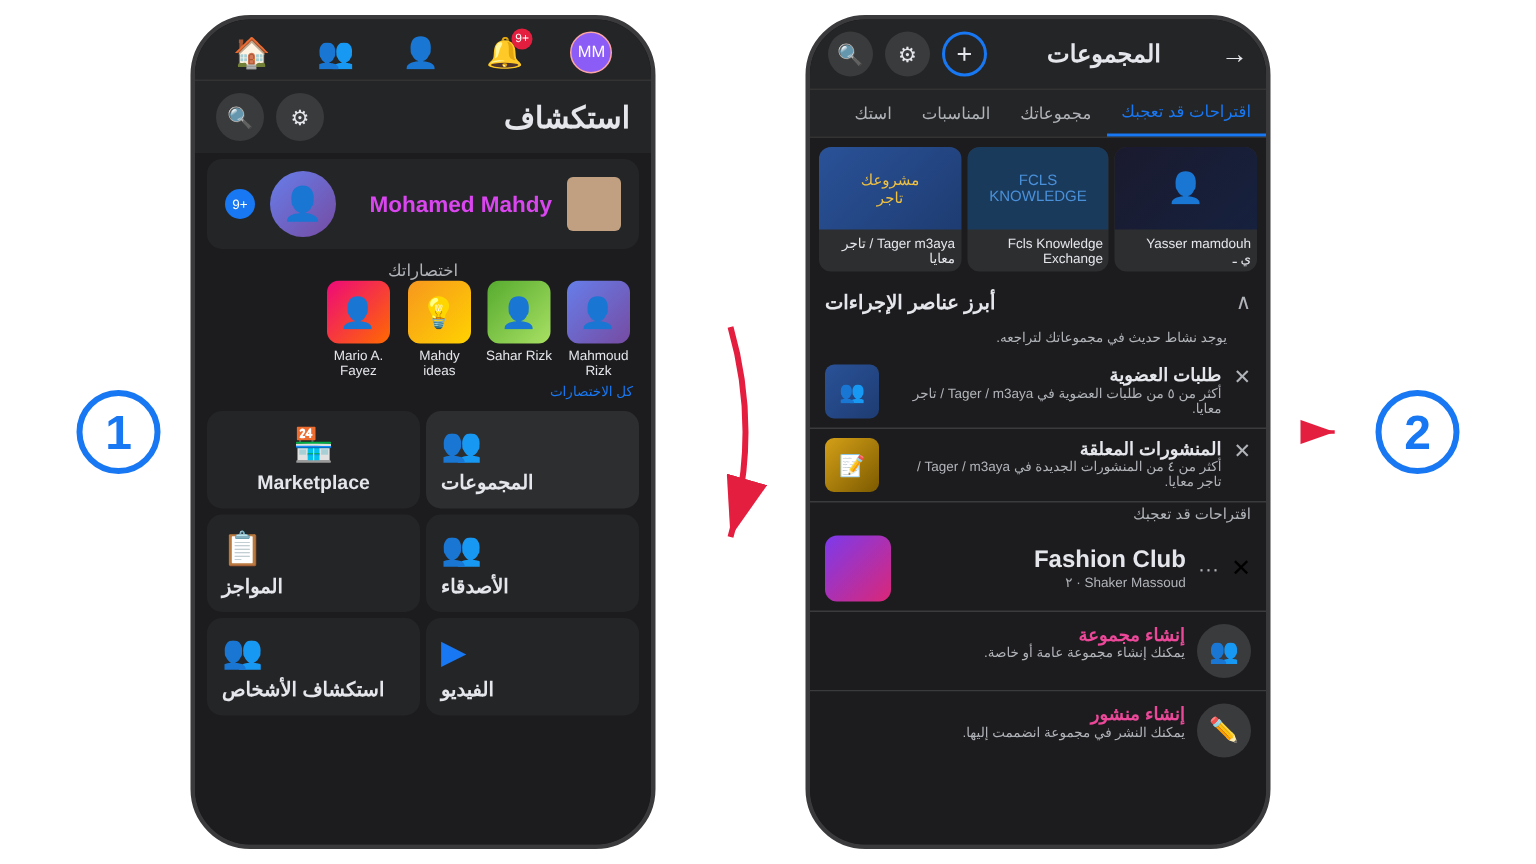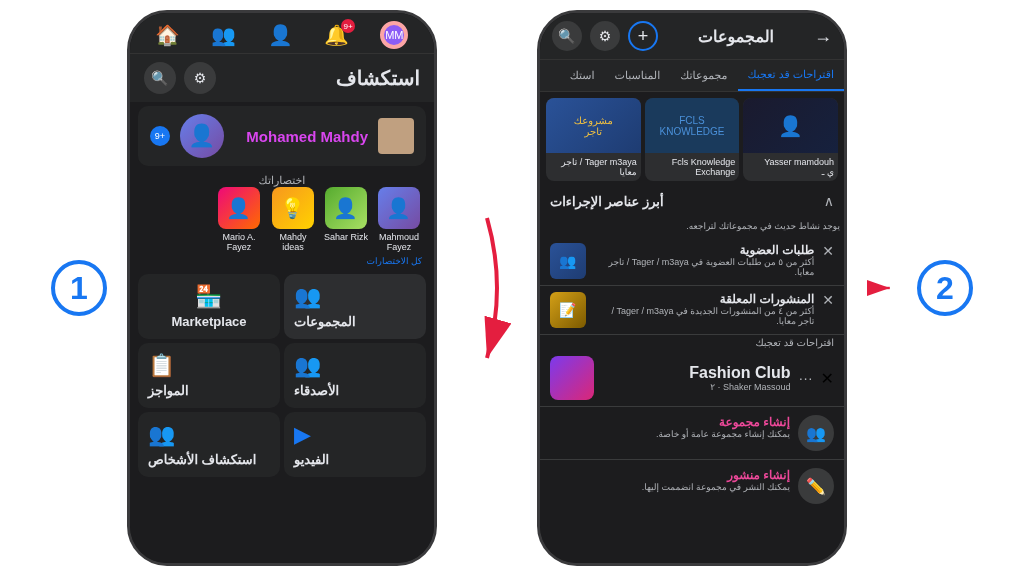--- a/index.html
+++ b/index.html
@@ -64,21 +64,21 @@
       width: 28px;
       height: 28px;
       border-radius: 50%;
       background: #8b5cf6;
       overflow: hidden;
       display: flex;
       align-items: center;
       justify-content: center;
       font-size: 11px;
       color: #fff;
-      border: 4px solid #fca5a5;
+      border: 1px solid #fca5a5;
     }
     .badge {
       position: absolute;
       top: -4px;
       right: -6px;
       background: #e41e3f;
       color: #fff;
       font-size: 8px;
       border-radius: 50%;
       width: 14px;
@@ -602,21 +602,21 @@
         <div class="profile-photo-small"></div>
       </div>
 
       <div class="shortcuts-section">
         <div class="shortcuts-title">اختصاراتك</div>
         <div class="shortcuts-list">
           <div class="shortcut-item">
             <div class="shortcut-avatar avatar-blue">
                 <span style="font-size:20px;">👤</span>
               </div>
-            <span class="shortcut-name">Mahmoud Fayez</span>
+            <span class="shortcut-name">Mahmoud Rizk</span>
           </div>
           <div class="shortcut-item">
             <div class="shortcut-avatar avatar-green">
                 <span style="font-size:20px;">👤</span>
               </div>
             <span class="shortcut-name">Sahar Rizk</span>
           </div>
           <div class="shortcut-item">
             <div class="shortcut-avatar avatar-orange">
                 <span style="font-size:20px;">💡</span>
@@ -720,21 +720,21 @@
               <span style="font-size:10px; color:#f0c040; text-align:center; padding:2px;">مشروعك<br>تاجر</span>
             </div>
             <div class="group-card-name">Tager m3aya / تاجر معايا</div>
           </div>
         </div>
 
         <div class="section-header">
           <span class="section-header-icon">∧</span>
           <span class="section-header-title">أبرز عناصر الإجراءات</span>
         </div>
-        <div style="padding: 0 4px 4px; direction:rtl;">
+        <div style="padding: 0 26px 4px; direction:rtl;">
           <span style="color:#b0b3b8; font-size:9px; direction:rtl; text-align:right;">يوجد نشاط حديث في مجموعاتك لتراجعه.</span>
         </div>
 
         <div class="action-row">
           <span class="close-btn">✕</span>
           <div class="action-content">
             <div class="action-title">طلبات العضوية</div>
             <div class="action-subtitle">أكثر من ٥ من طلبات العضوية في Tager / m3aya / تاجر معايا.</div>
           </div>
           <div class="action-thumb" style="background:linear-gradient(135deg,#2a5298,#1e3c72);">👥</div>

